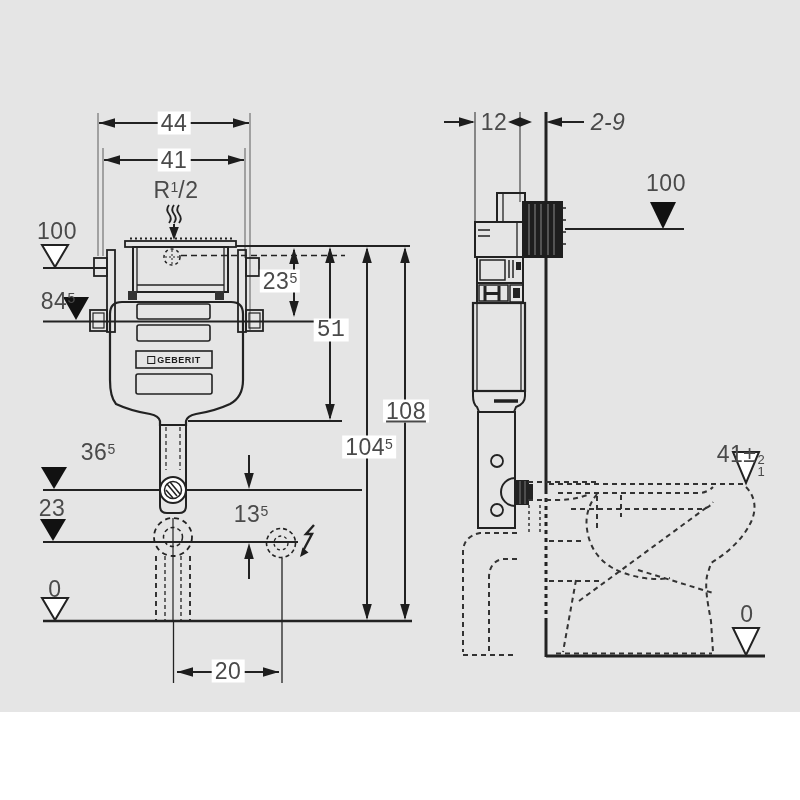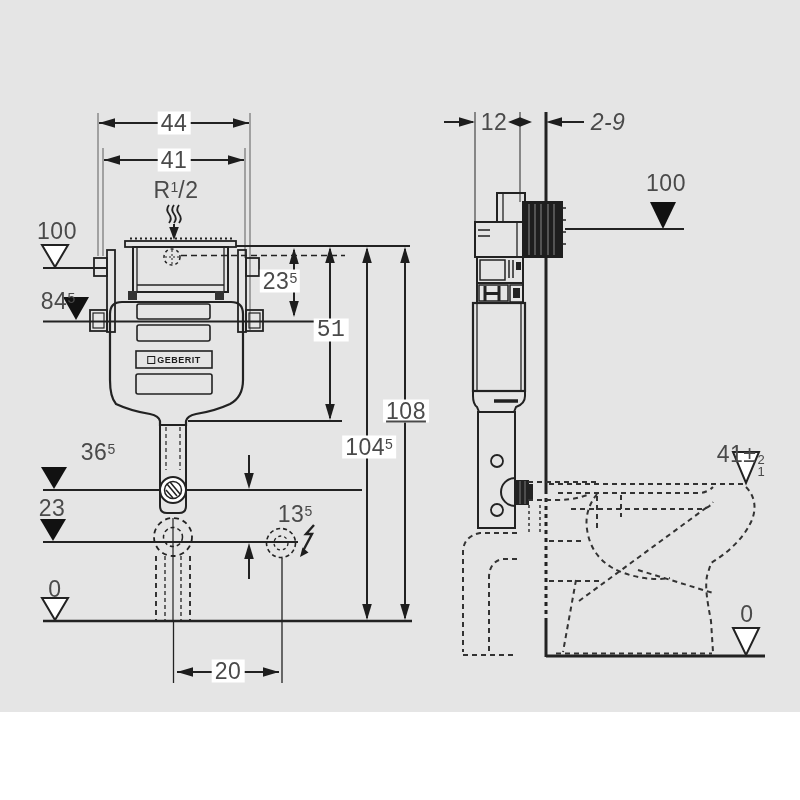--- a/index.html
+++ b/index.html
@@ -270,21 +270,21 @@
 <div class="lbl" style="left:57px;top:231px;"><span>100</span></div>
 <div class="lbl" style="left:58px;top:301px;"><span>84</span><span class="supv">5</span></div>
 <div class="lbl" style="left:58px;top:452px;margin-left:40px;"><span>36</span><span class="supv">5</span></div>
 <div class="lbl" style="left:52px;top:508px;"><span>23</span></div>
 <div class="lbl" style="left:55px;top:589px;"><span>0</span></div>
 
 <div class="lbl bg" style="left:280px;top:281px;"><span>23</span><span class="supv">5</span></div>
 <div class="lbl bg" style="left:331px;top:330px;font-family:Liberation Mono, monospace;"><span>51</span></div>
 <div class="lbl bg" style="left:369px;top:447px;"><span>104</span><span class="supv">5</span></div>
 <div class="lbl bg" style="left:406px;top:411px;text-decoration:underline;"><span>108</span></div>
-<div class="lbl" style="left:251px;top:514px;margin-left:44px;"><span>13</span><span class="supv">5</span></div>
+<div class="lbl" style="left:251px;top:514px;"><span>13</span><span class="supv">5</span></div>
 <div class="lbl bg" style="left:228px;top:671px;"><span>20</span></div>
 
 <div class="logo" style="left:174px;top:360px;">
       <span class="sq"></span>
       <span>GEBERIT</span>
     </div>
 
 <div class="lbl" style="left:494px;top:122px;"><span>12</span></div>
 <div class="lbl" style="left:608px;top:122px;font-style:italic;"><span>2-9</span></div>
 <div class="lbl" style="left:666px;top:183px;"><span>100</span></div>

